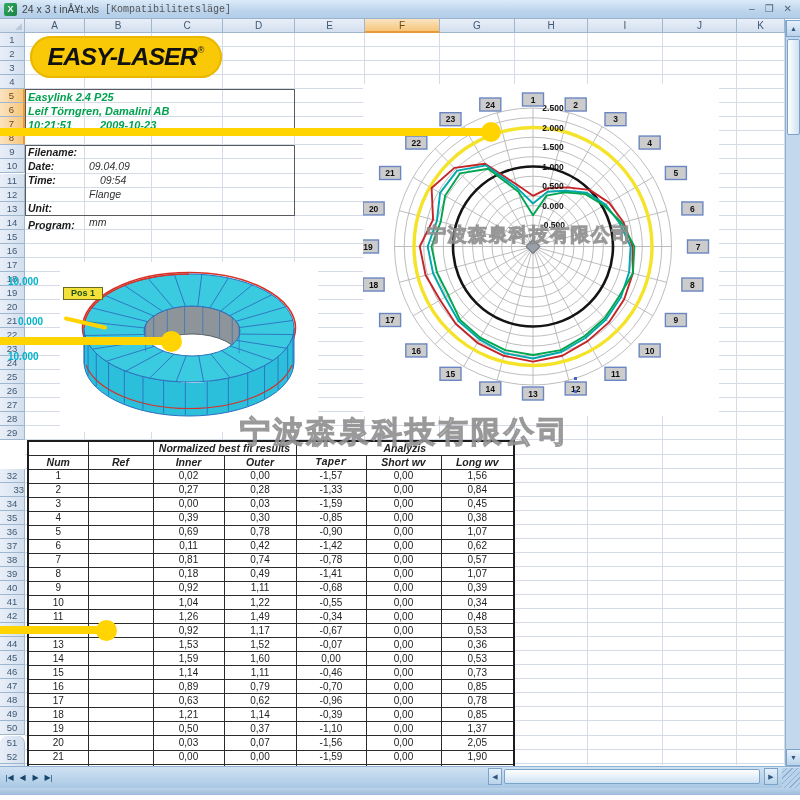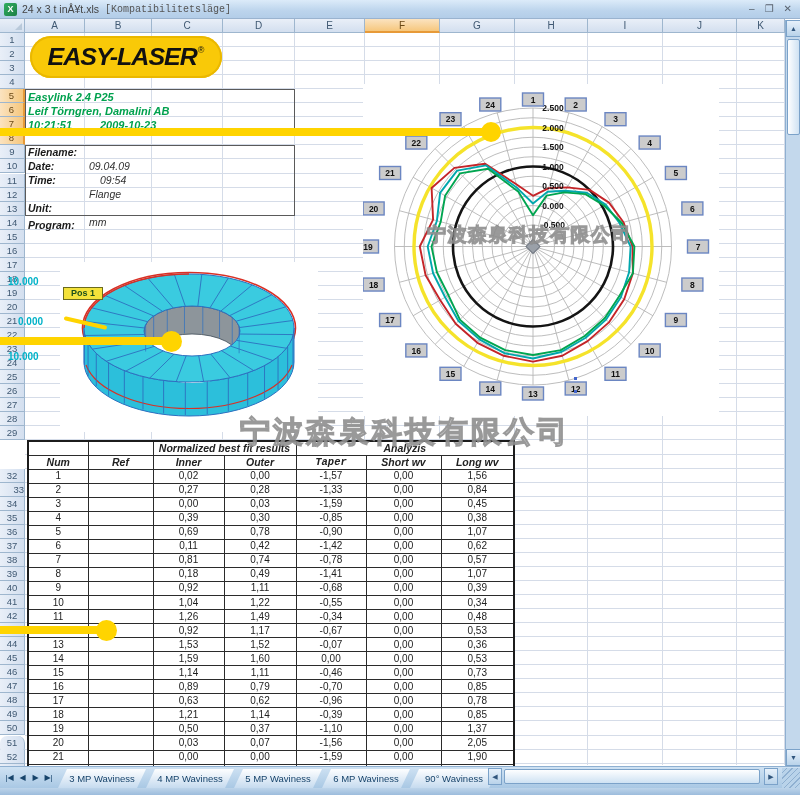--- a/index.html
+++ b/index.html
@@ -686,27 +686,20 @@
     <div class="sbtn" style="top:729px;"><span>▼</span></div>
   </div>
 
   <div class="tabbar">
     <div class="navbtns">
       <span>|◀</span>
       <span>◀</span>
       <span>▶</span>
       <span>▶|</span>
     </div>
-    <div id="tabs-holder" style="display:flex;">
-        <div class="tab">3 MP Waviness</div>
-        <div class="tab">4 MP Waviness</div>
-        <div class="tab">5 MP Waviness</div>
-        <div class="tab">6 MP Waviness</div>
-        <div class="tab">90° Waviness</div>
-      </div>
   </div>
 
   <div class="hscroll" style="width:294px;">
     <div class="hbtn" style="left:0;"><span>◀</span></div>
     <div class="hthumb"></div>
     <div class="hbtn" style="left:276px;"><span>▶</span></div>
   </div>
   <div class="grip"></div>
   <div class="bottomstrip"></div>
 

